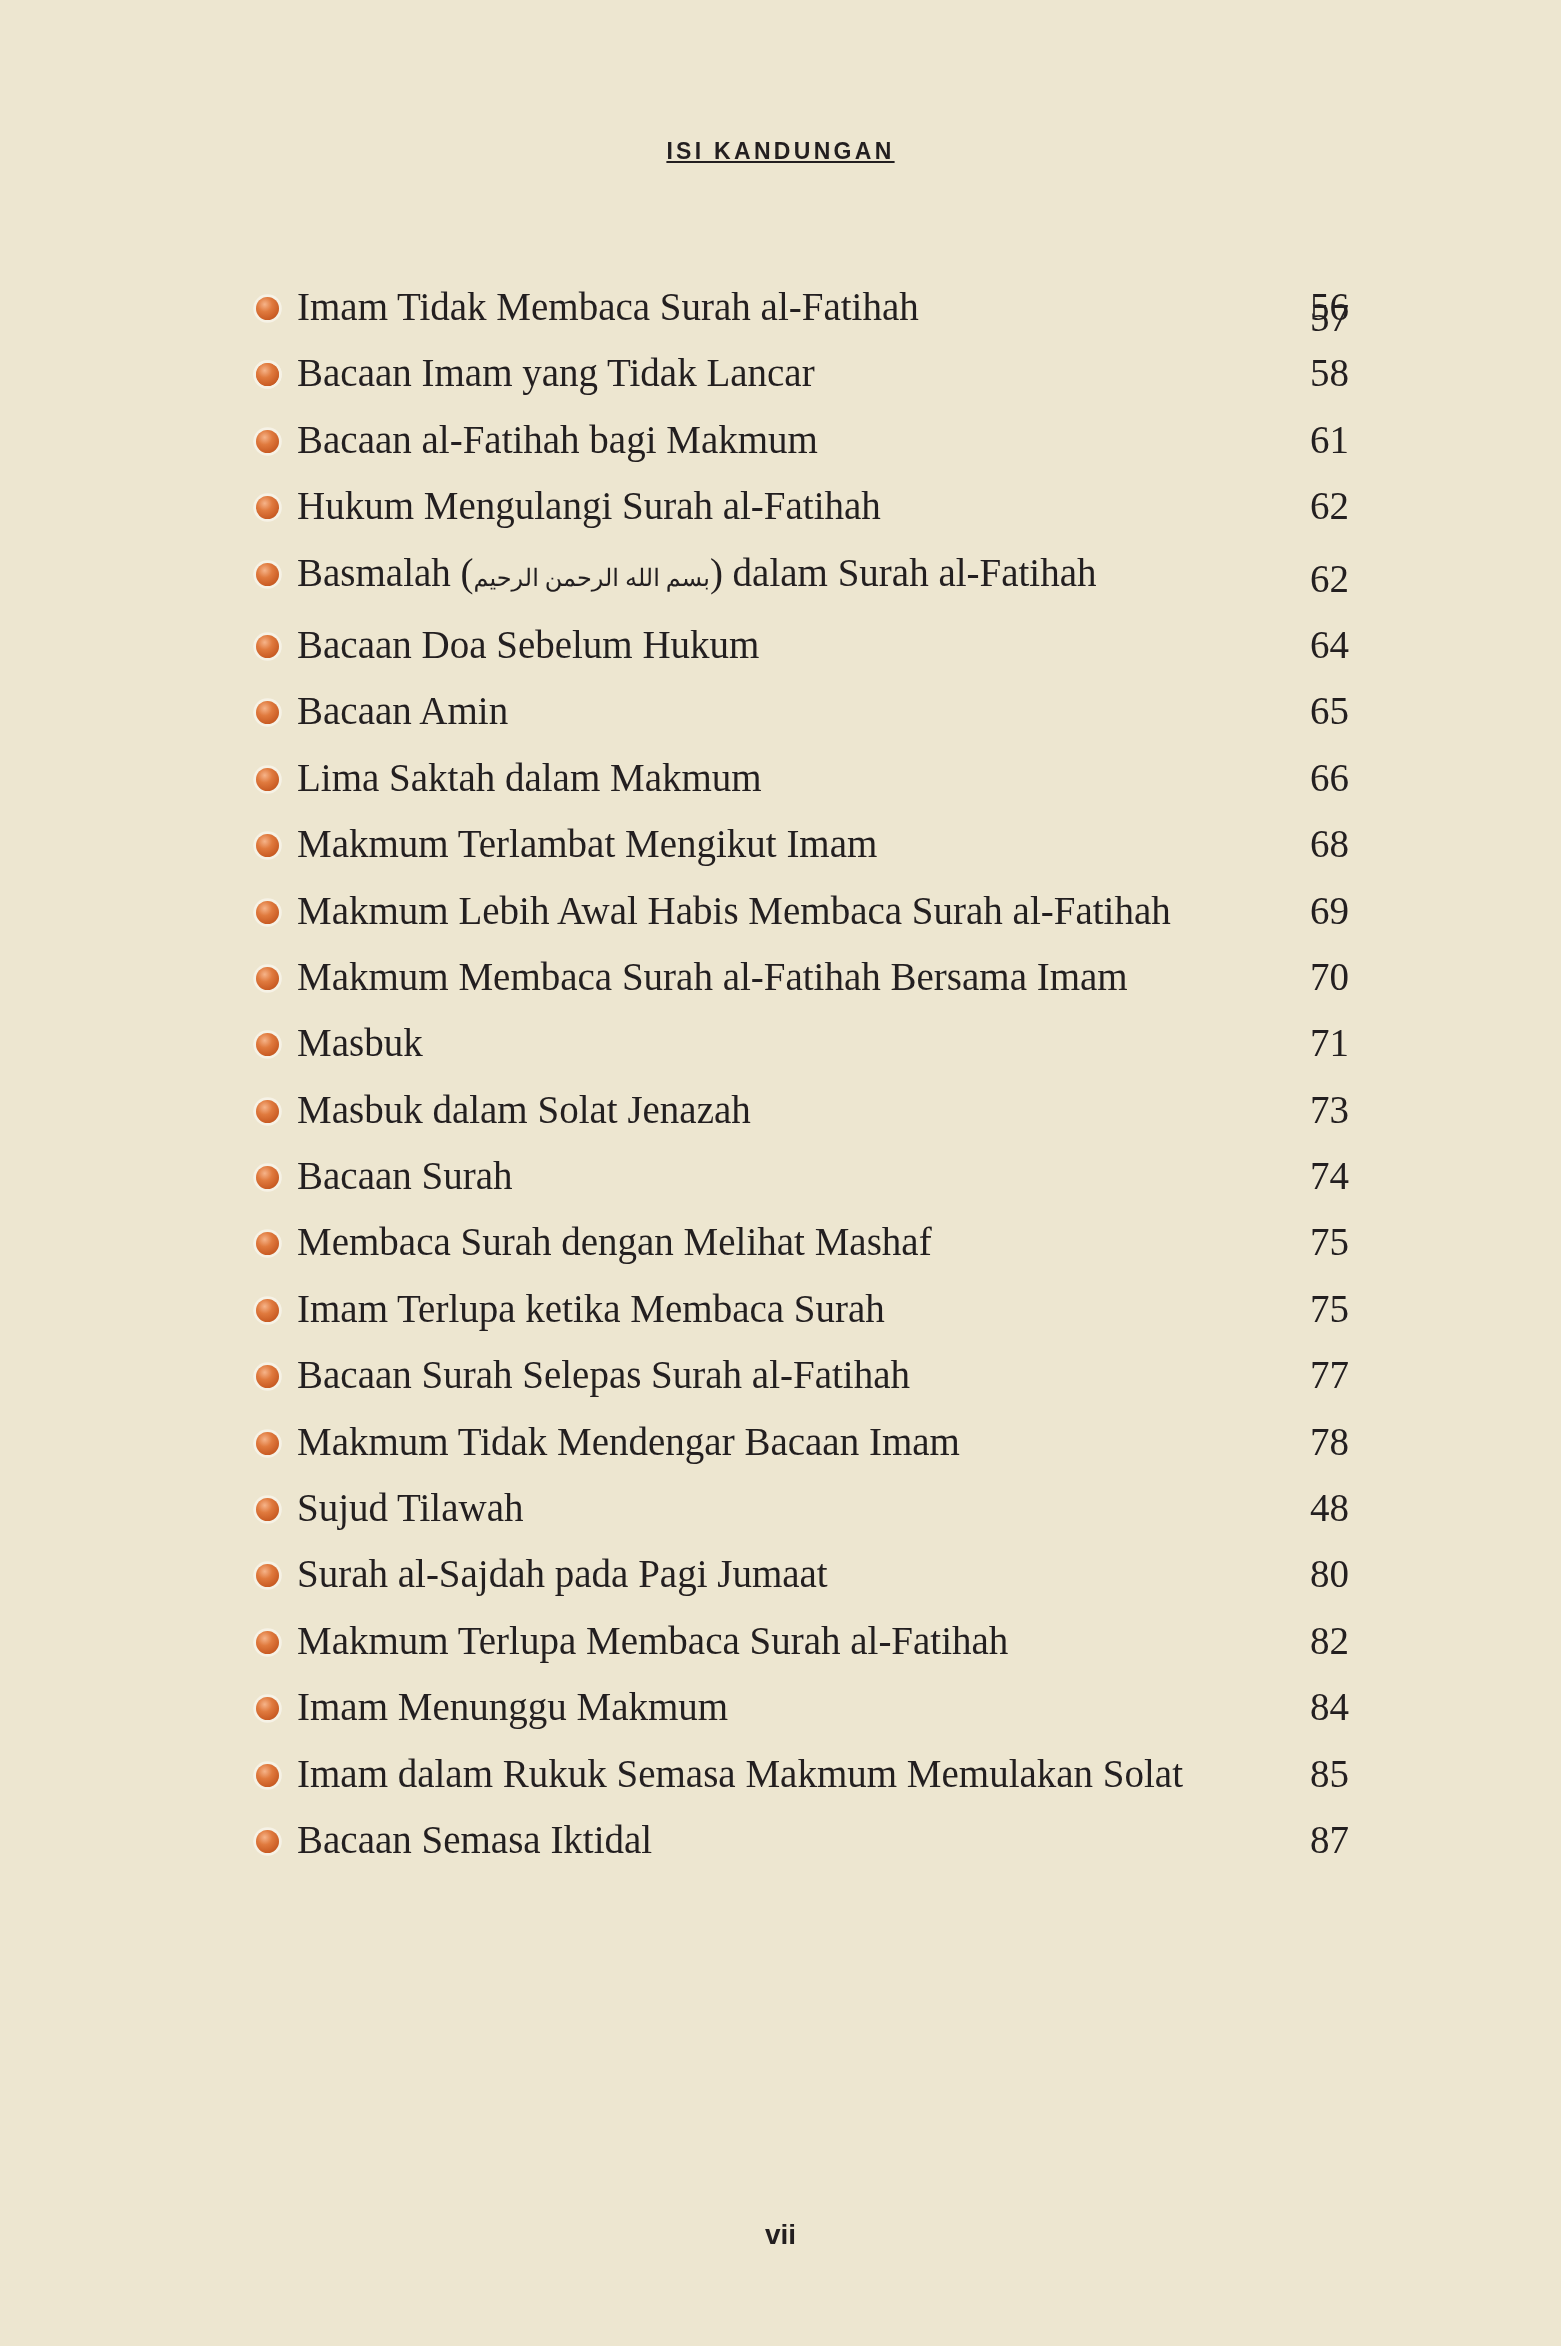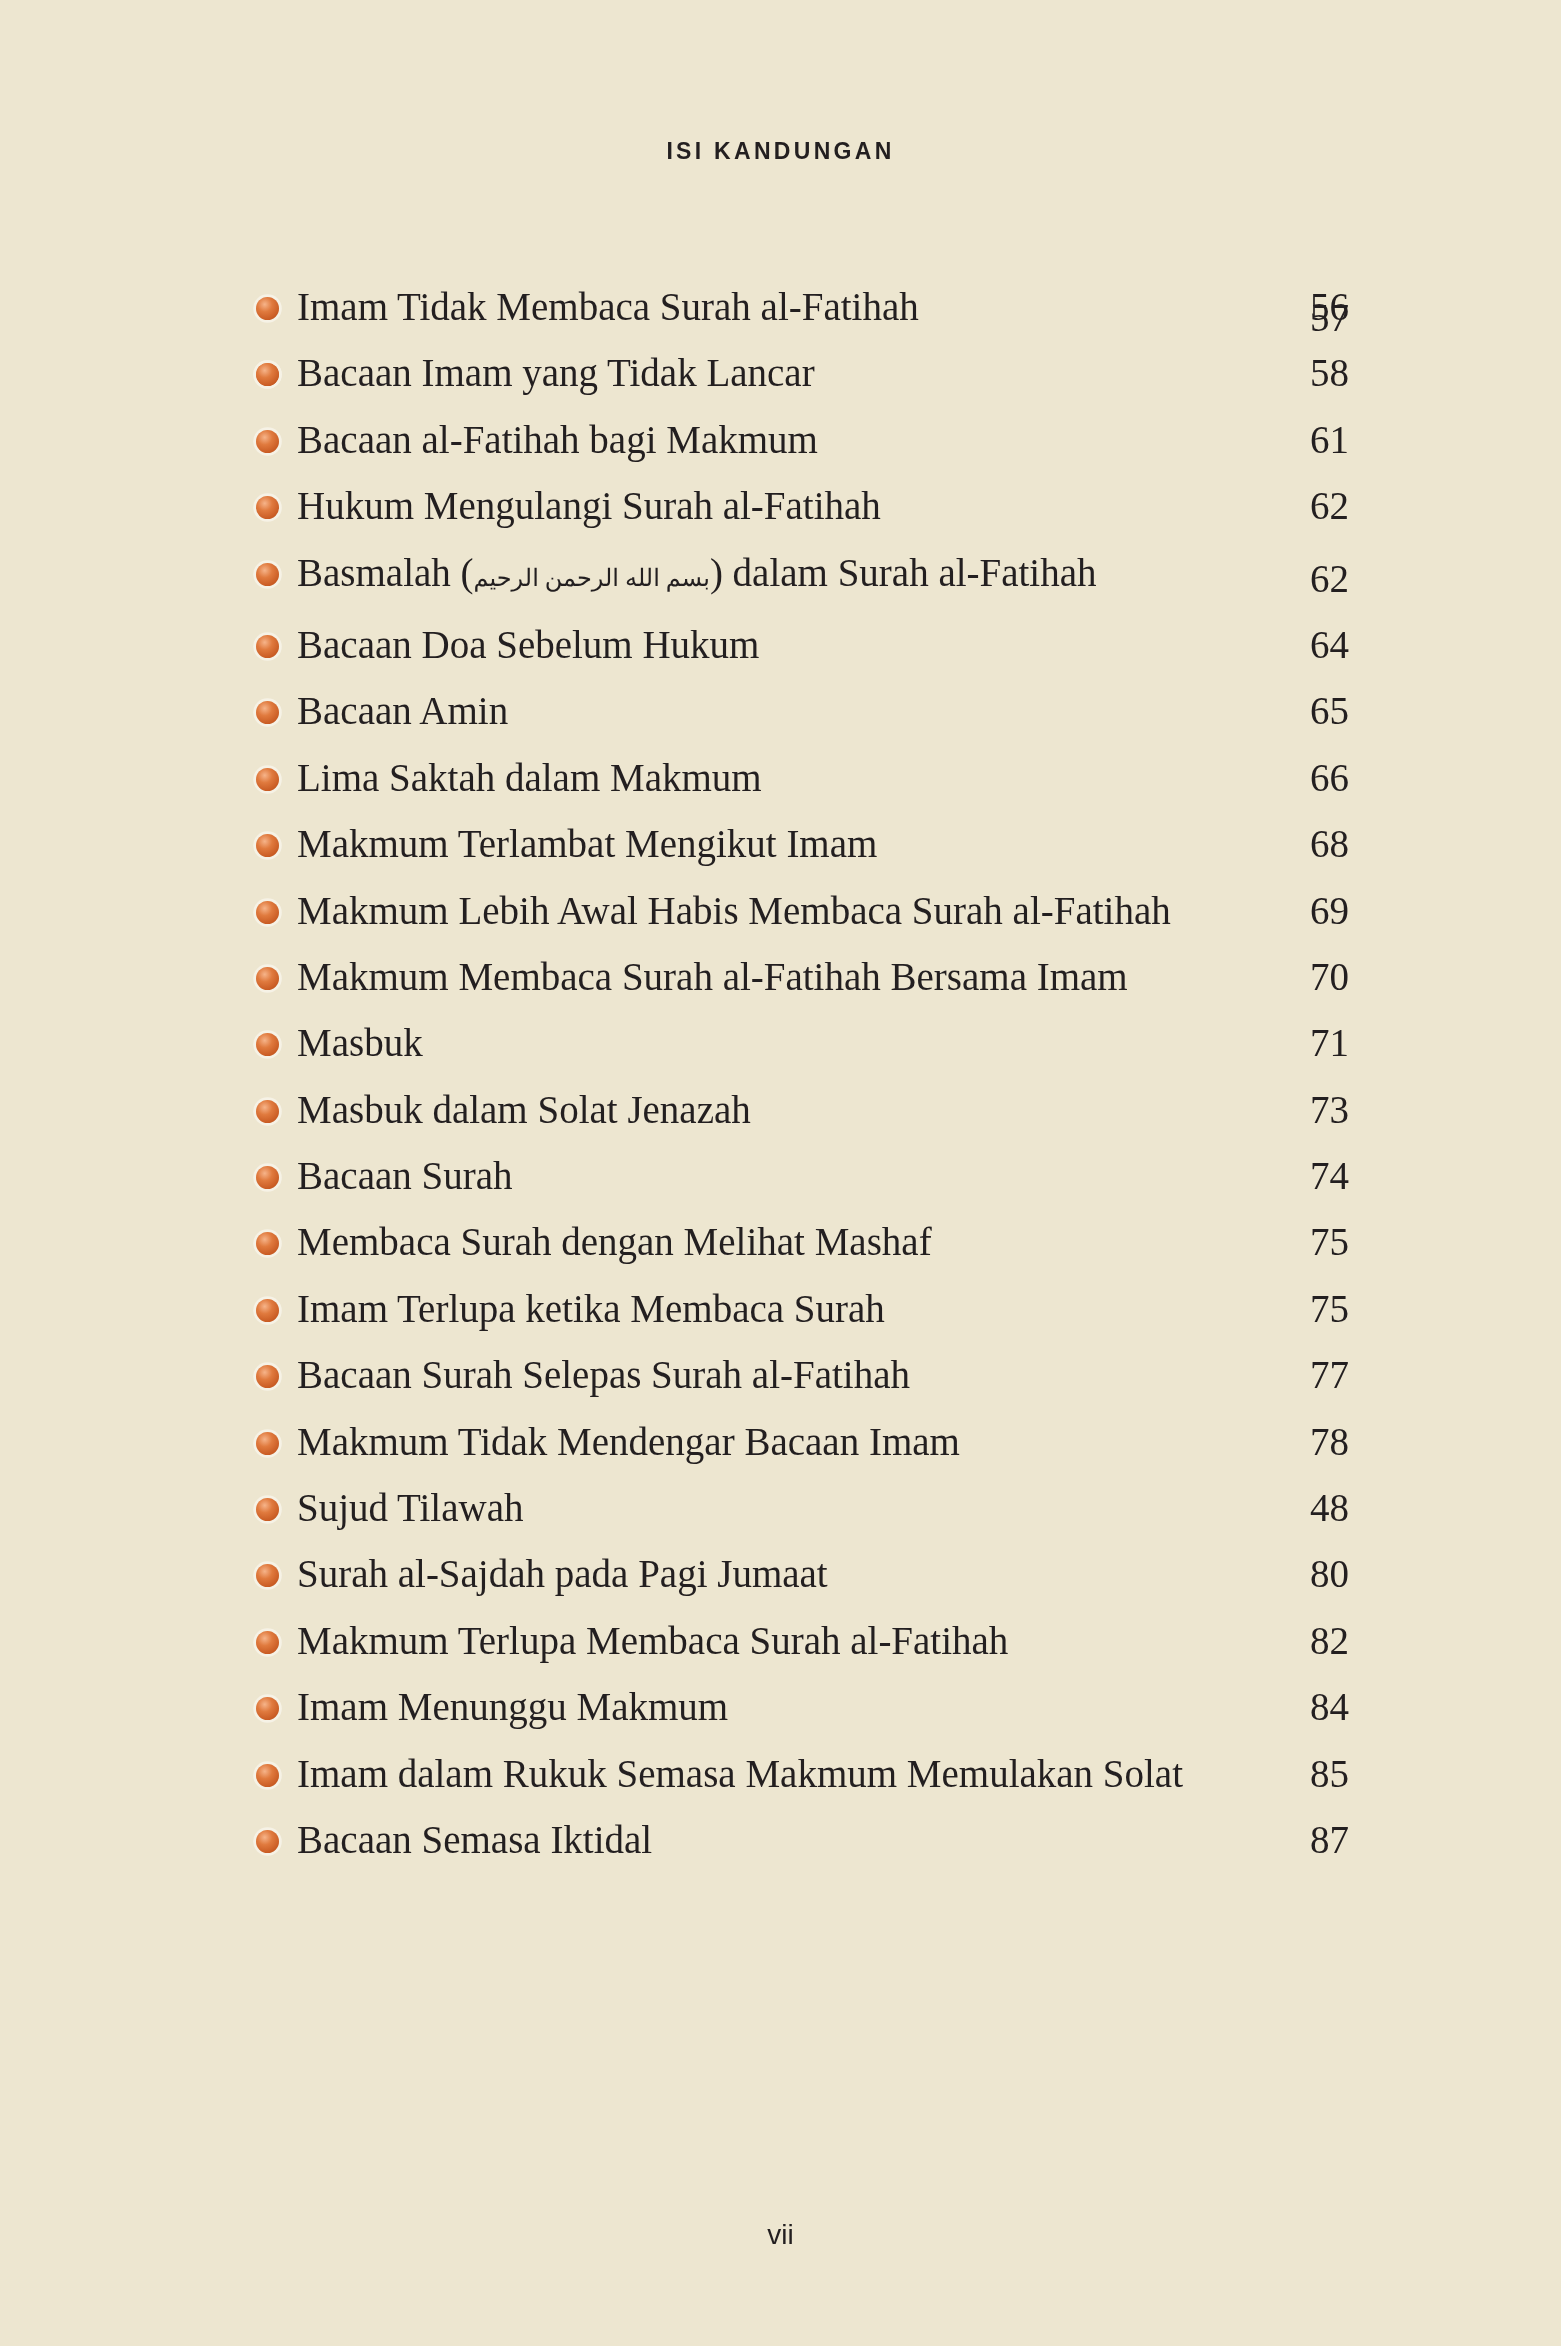--- a/index.html
+++ b/index.html
@@ -18,20 +18,21 @@
       position: absolute;
       top: 138px;
       left: 0;
       width: 1561px;
       text-align: center;
       font-family: "Liberation Sans", sans-serif;
       font-weight: bold;
       font-size: 23px;
       letter-spacing: 3.3px;
       color: #231f20;
+      text-decoration: underline;
     }
     .toc {
       position: absolute;
       left: 248px;
       top: 271px;
       width: 1093px;
       margin: 8px;
       padding: 0;
       list-style: none;
     }
@@ -68,21 +69,21 @@
       font-family: Liberation Serif, serif;
       font-size: 24px;
     }
     .folio {
       position: absolute;
       top: 2219px;
       left: 0;
       width: 1561px;
       text-align: center;
       font-family: "Liberation Sans", sans-serif;
-      font-weight: normal;
+      font-weight: bold;
       font-size: 28px;
       color: #231f20;
     }
   </style>
 </head>
 <body>
 
 <div class="running-header">ISI KANDUNGAN</div>
 
 <ul class="toc">

